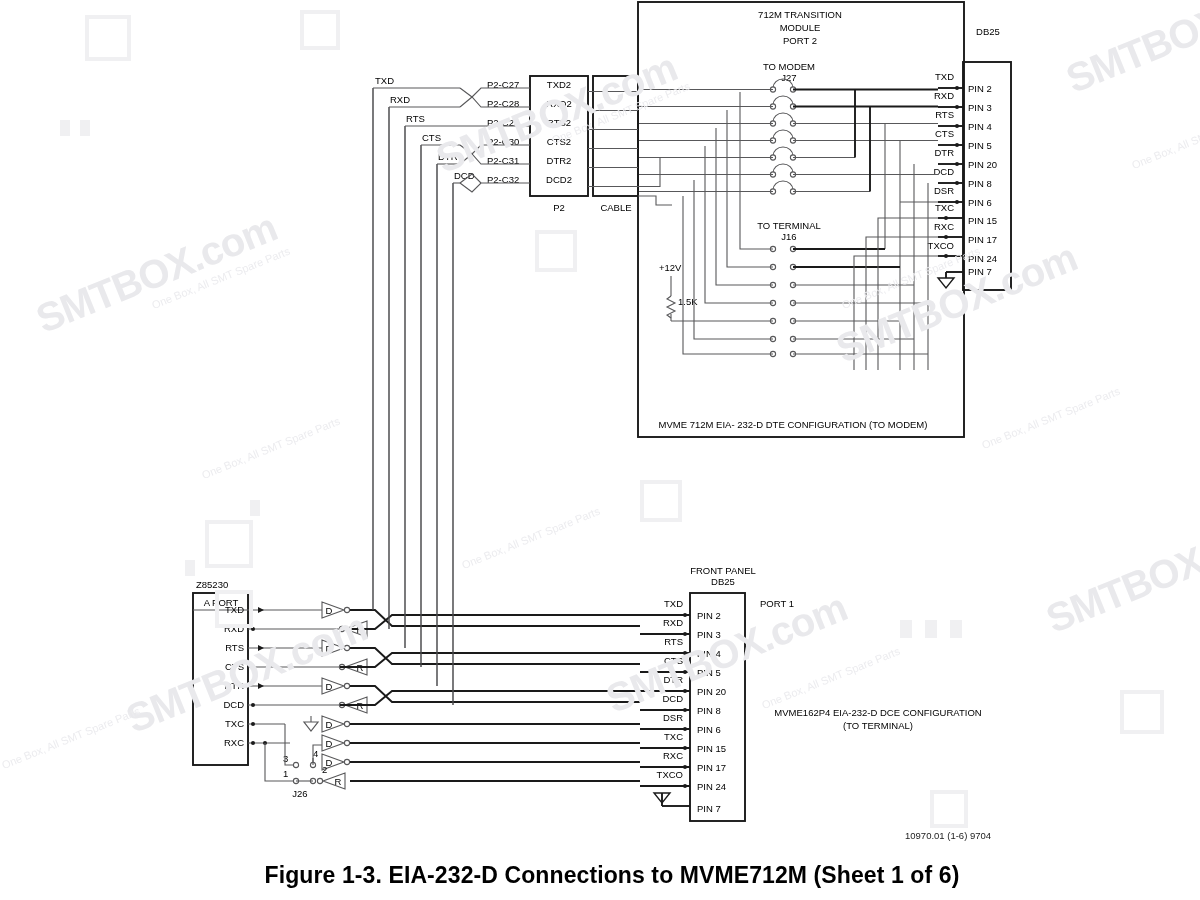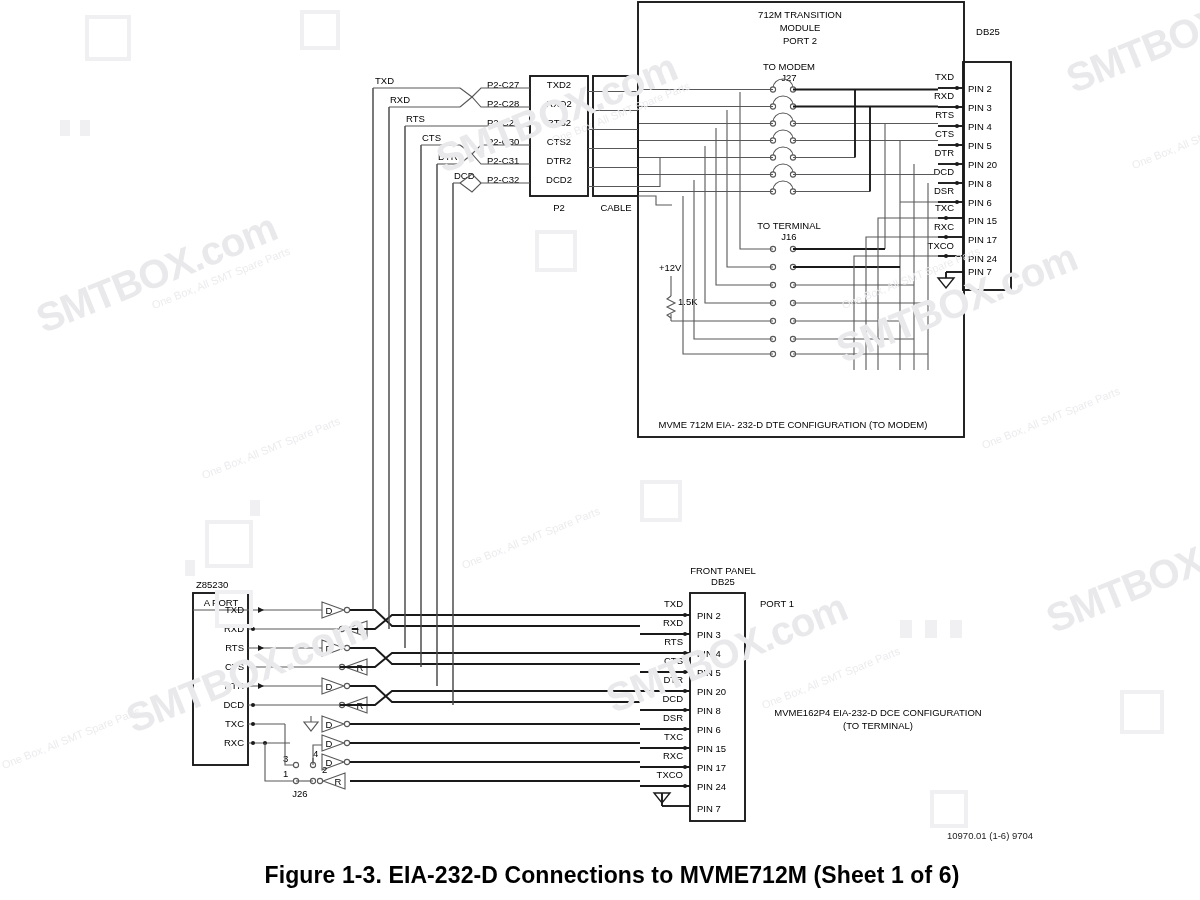--- a/index.html
+++ b/index.html
@@ -12,21 +12,21 @@
             pointer-events:none;z-index:5;overflow:hidden;}
   .wm{position:absolute;font-family:"Liberation Sans",sans-serif;
       color:#e9e9ec;white-space:nowrap;font-weight:bold;
       transform-origin:left top;}
   .wm-big{font-size:40px;letter-spacing:-1px;}
   .wm-small{font-size:11px;font-weight:normal;color:#ececef;}
   .wm-chip{position:absolute;border:4px solid #f0f0f2;}
   .wm-sq{position:absolute;background:#f0f0f2;}
   .caption{position:absolute;left:12px;top:862px;width:1200px;text-align:center;
            font-size:23px;font-weight:bold;letter-spacing:.1px;z-index:7;}
-  .docnum{position:absolute;left:947px;top:830px;font-size:9.5px;z-index:7;color:#222;}
+  .docnum{position:absolute;left:905px;top:830px;font-size:9.5px;z-index:7;color:#222;}
   text{font-family:"Liberation Sans","DejaVu Sans",sans-serif;}
 </style>
 </head>
 <body>
 
 <div id="root">
 
   <div class="wm-layer">
     <div class="wm wm-big" style="left:30px;top:300px;transform:rotate(-22deg);">SMTBOX.com</div>
     <div class="wm wm-small" style="left:150px;top:300px;transform:rotate(-22deg);">One Box, All SMT Spare Parts</div>

